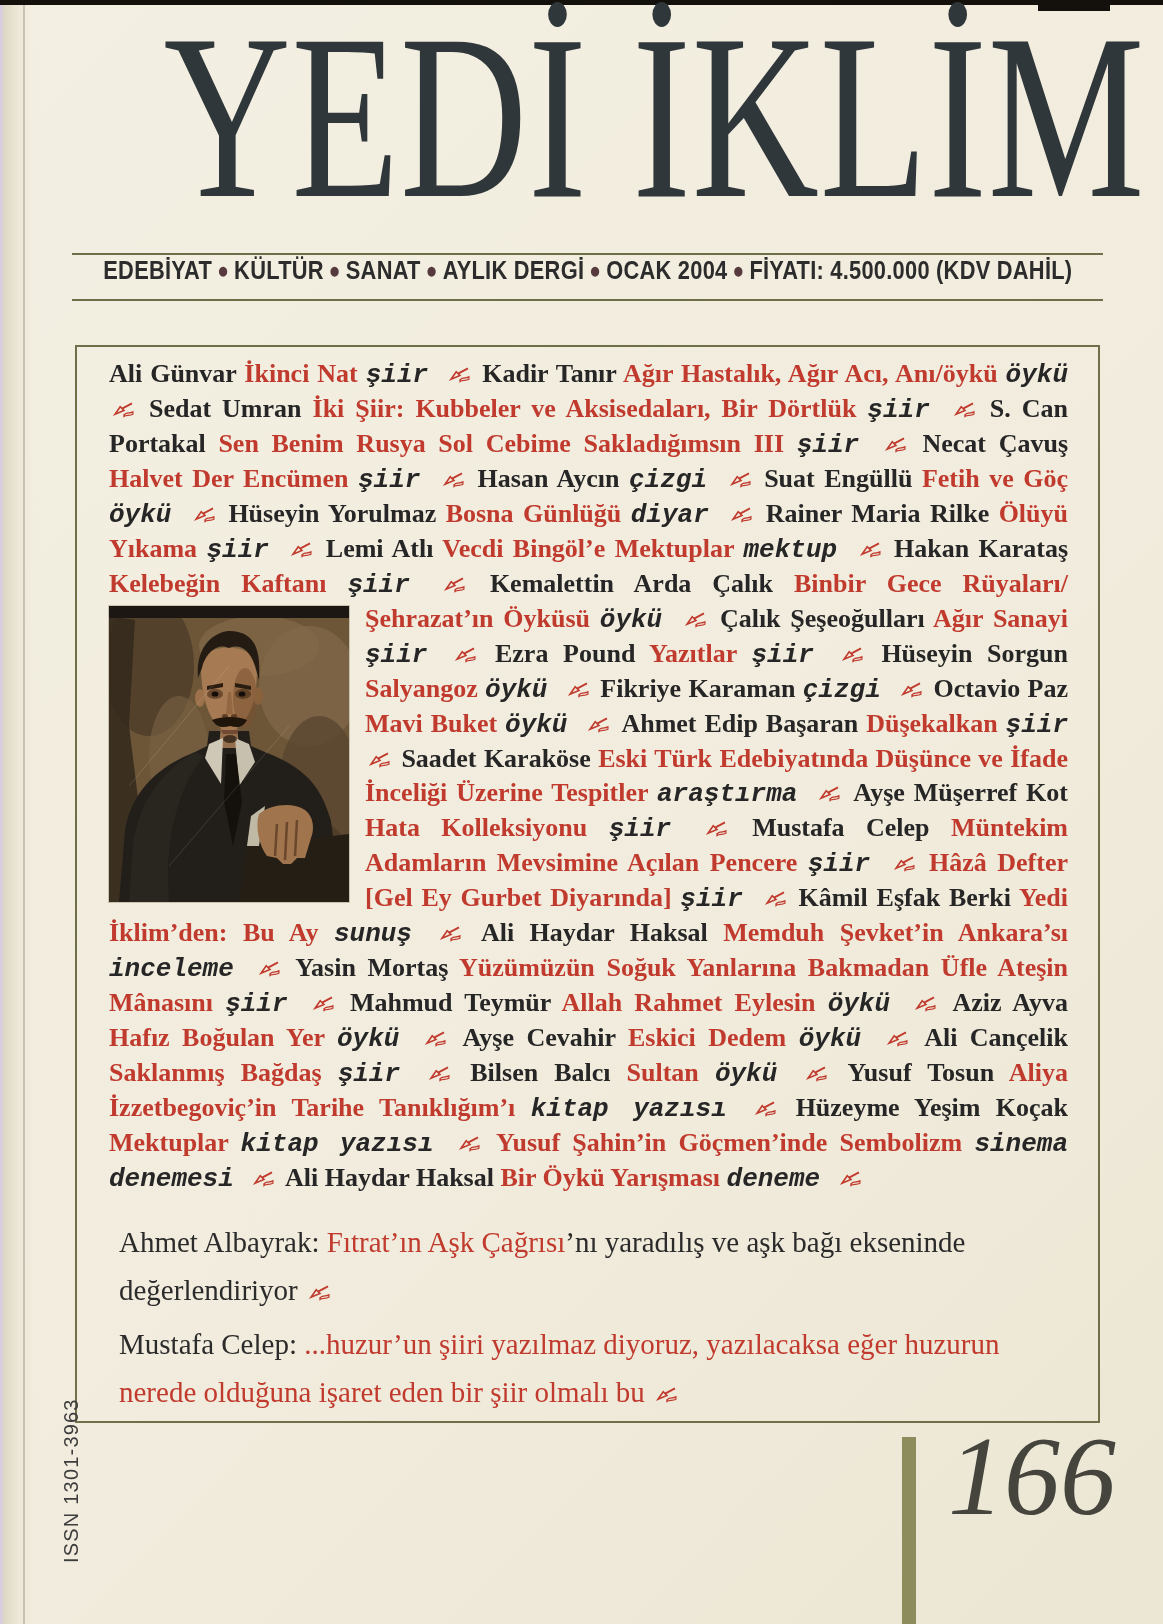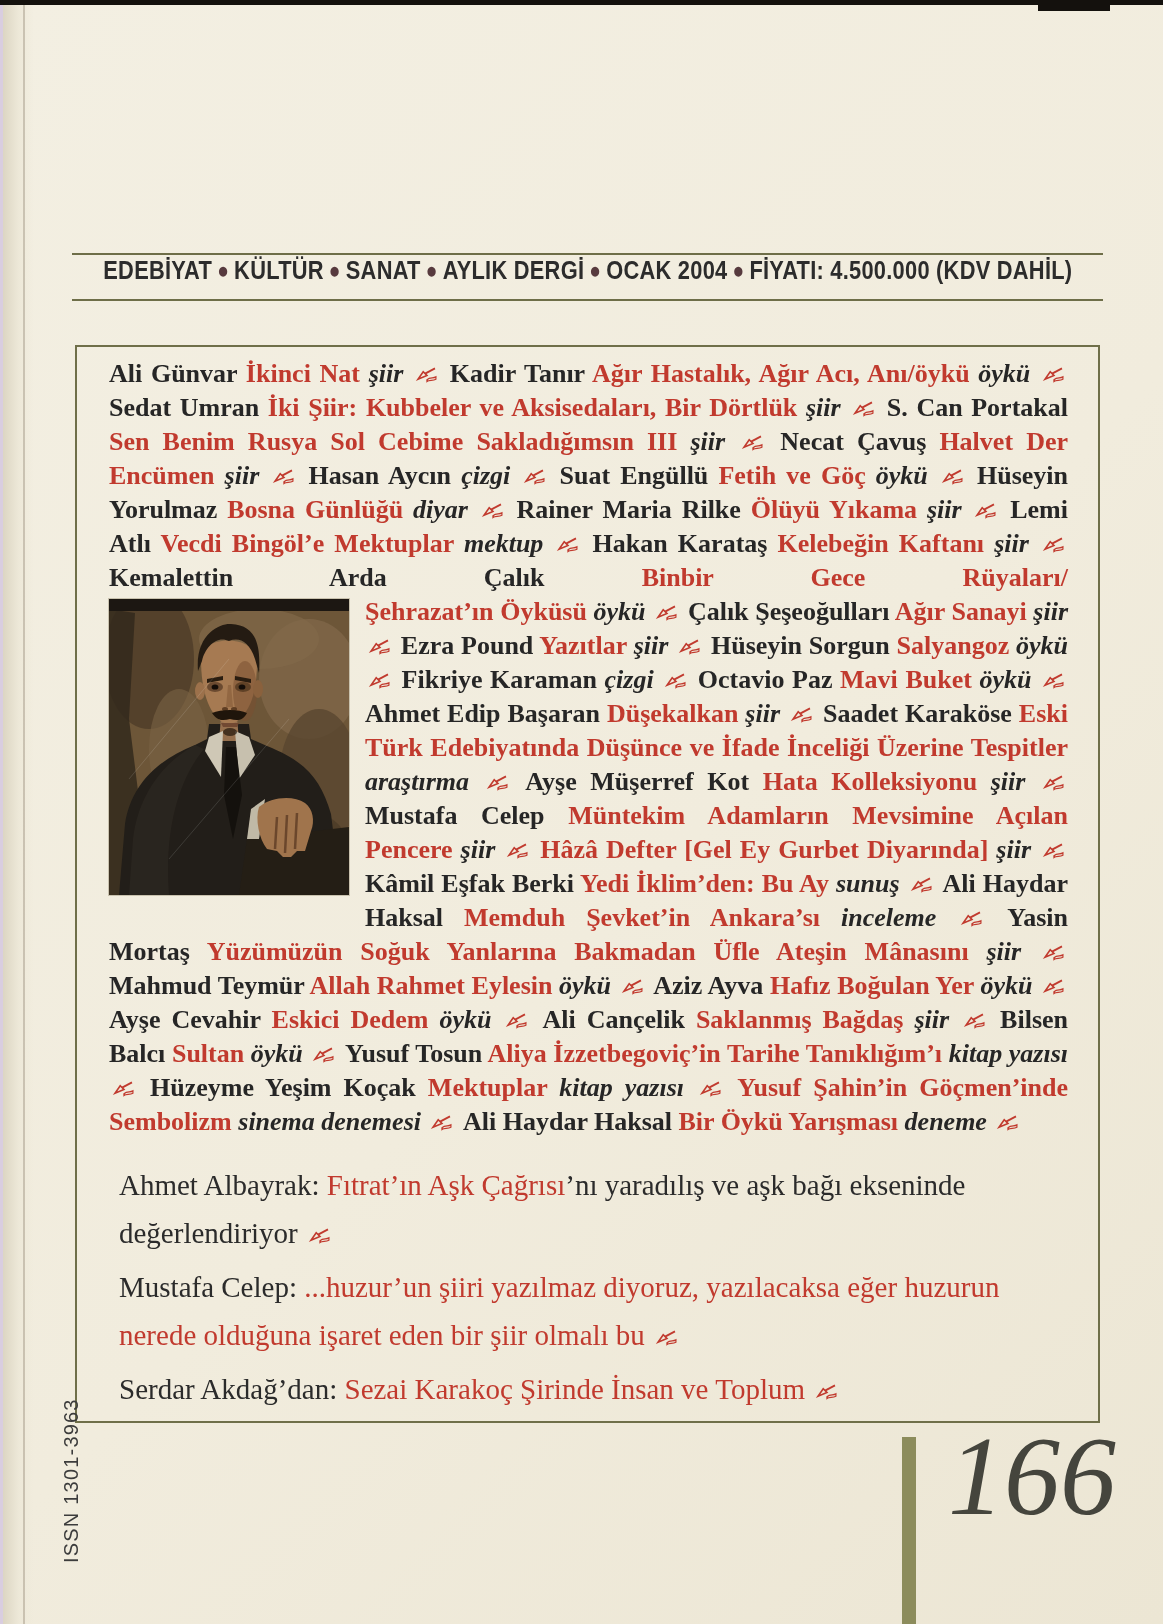--- a/index.html
+++ b/index.html
@@ -29,21 +29,21 @@
   .bullet{color:#573a3e;font-size:23px;padding:0 6px;position:relative;top:-1px;}
 
   
   .content-box{position:absolute;top:345px;left:75px;width:1025px;height:1078px;
         border:2px solid #6f6f49;box-sizing:border-box;padding:10px 30px 0 32px;overflow:hidden;}
   .toc{margin:0;font-family:"Liberation Serif",serif;font-size:26px;line-height:34px;
         text-align:justify;color:#262626;}
   .para1{text-align-last:justify;}
   .seg-n{font-weight:bold;color:#262626;}
   .seg-t{font-weight:bold;color:#c13a2e;}
-  .seg-g{font-weight:bold;font-style:italic;color:#262626;}
+  .seg-g{font-weight:bold;font-style:italic;color:#262626;font-family:Liberation Mono, monospace;}
   .seg-b{color:#2b2b2b;}
   .seg-r{color:#c13a2e;}
   .pen{display:inline-block;width:23px;height:16px;vertical-align:-1px;margin:0 3px;}
 
   .portrait{float:left;width:240px;height:296px;margin:4px 16px 8px 0;
         background:#6d5638;box-shadow:0 0 0 1px #c9c2ae;}
   .portrait svg{display:block;width:100%;height:100%;}
 
   .features{clear:both;padding:22px 6px 0 6px;}
   .feature{margin:0 4px 6px 4px;font-family:"Liberation Serif",serif;
@@ -60,20 +60,21 @@
 </head>
 <body>
 
 <div class="page">
   <div class="spine"></div>
   <div class="spine-line"></div>
   <div class="edge-left"></div>
   <div class="top-edge"></div>
   <div class="top-edge-notch"></div>
 
+  <h1 class="masthead"><span class="masthead-inner">YEDİ İKLİM</span></h1>
 
   <div class="band">
     <div class="band-inner"><span>EDEBİYAT</span><span class="bullet">●</span><span>KÜLTÜR</span><span class="bullet">●</span><span>SANAT</span><span class="bullet">●</span><span>AYLIK DERGİ</span><span class="bullet">●</span><span>OCAK 2004</span><span class="bullet">●</span><span>FİYATI: 4.500.000 (KDV DAHİL)</span></div>
   </div>
 
   <div class="content-box">
     <p class="toc para1"><span class="seg-n">Ali Günvar </span><span class="seg-t">İkinci Nat </span><span class="seg-g">şiir </span><svg class="pen" viewBox="0 0 24 17" xmlns="http://www.w3.org/2000/svg">
     <path d="M3 13 L8.5 5 L12.5 9 Z" fill="none" stroke="#c13a2e" stroke-width="1.7"></path>
     <path d="M10.5 7 L21 1.5" fill="none" stroke="#c13a2e" stroke-width="1.9"></path>
     <path d="M12.5 13.5 C16 10.5 19 12.5 22 10.5 L22 13 C18.5 15 15 13.5 12.5 15.5 Z" fill="none" stroke="#c13a2e" stroke-width="1.3"></path>

